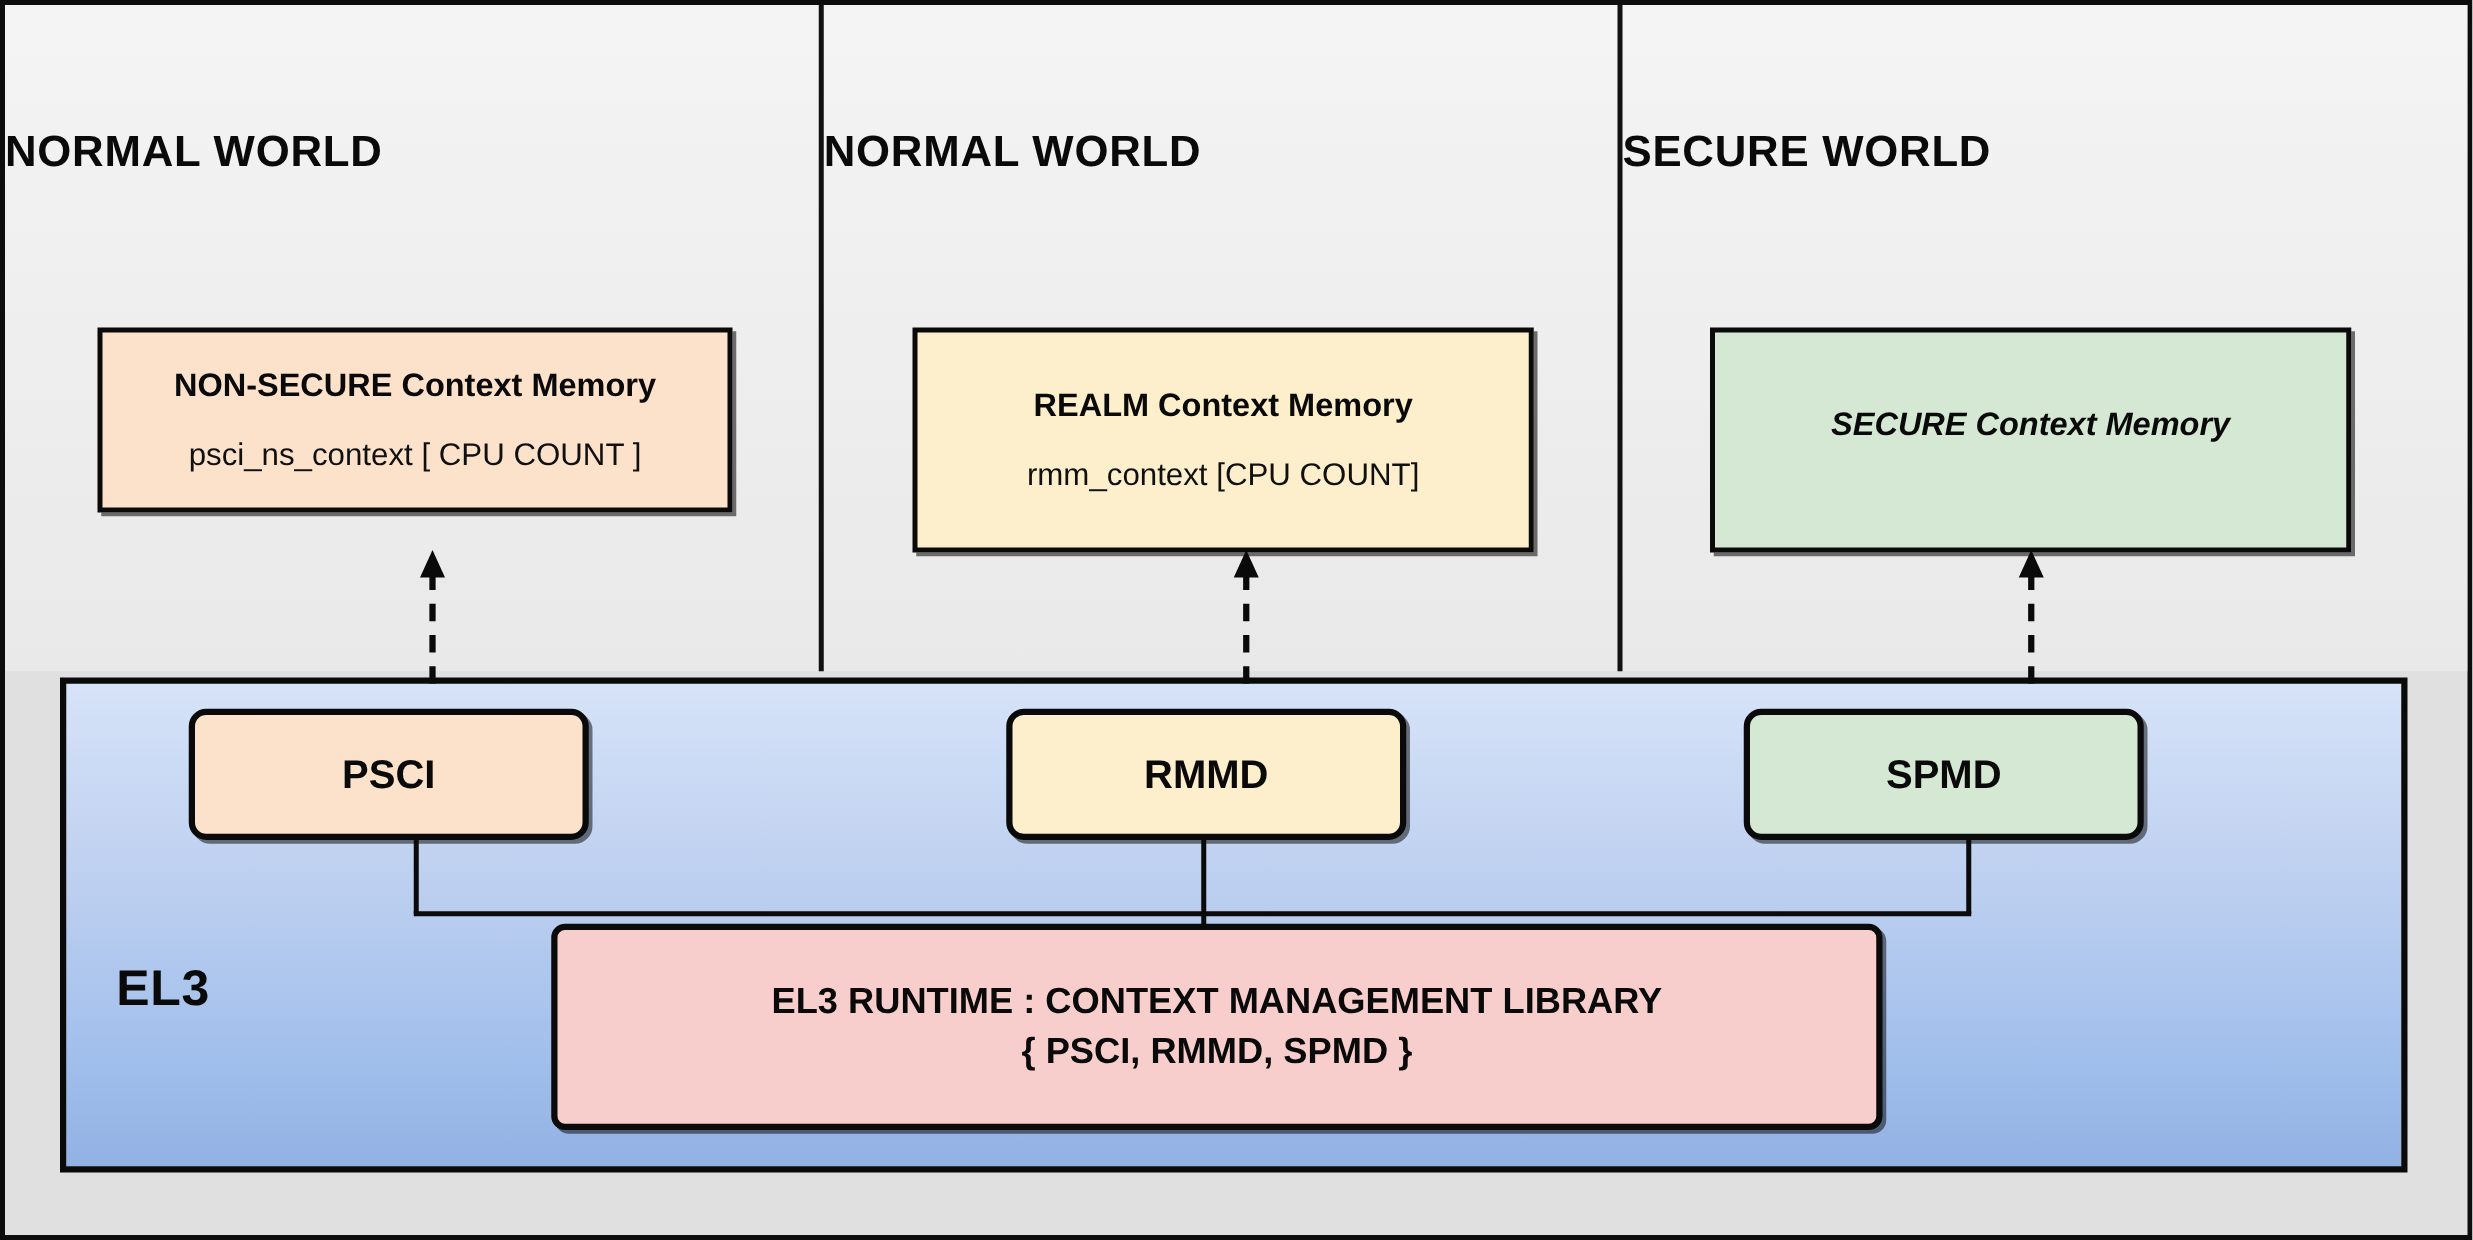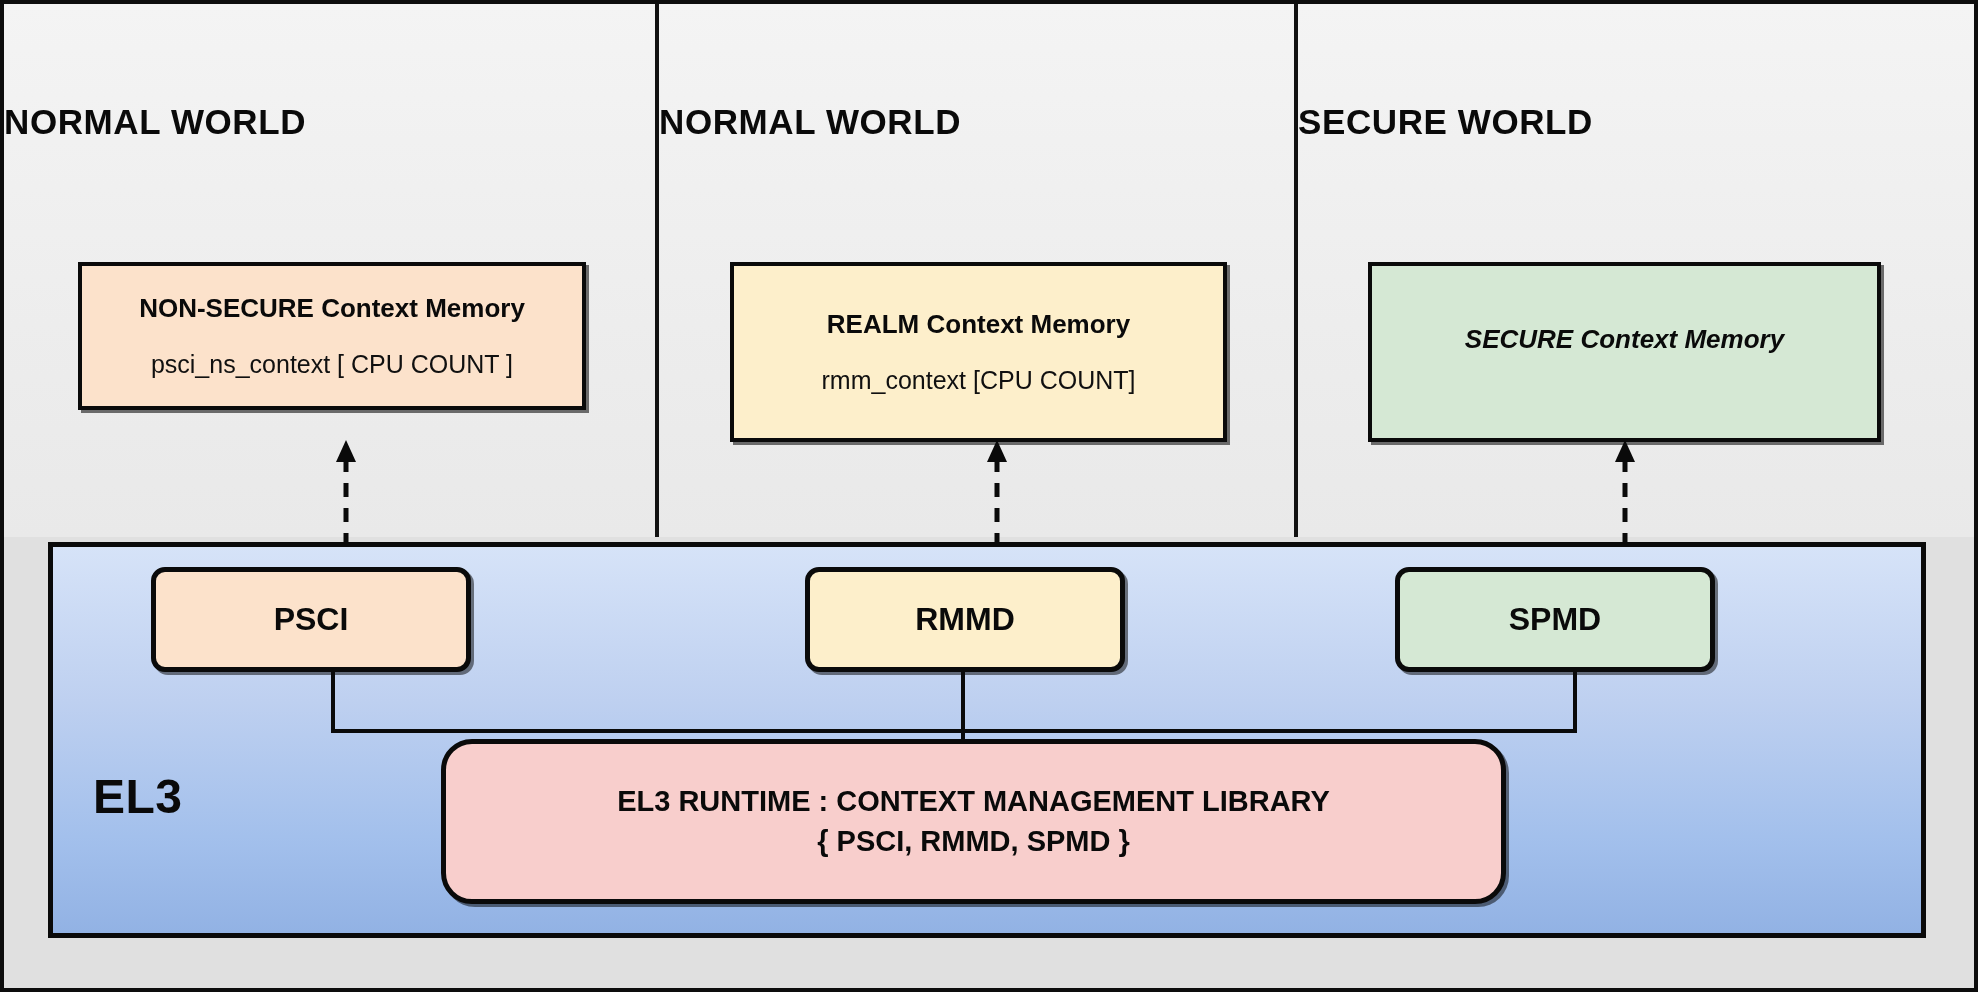--- a/index.html
+++ b/index.html
@@ -91,21 +91,21 @@
     width: 1878px;
     height: 396px;
     box-sizing: border-box;
     border: 5px solid #0a0a0a;
     background: linear-gradient(180deg, #d6e3f8 0%, #bed0f0 40%, #a3c0ec 75%, #92b2e4 100%);
   }
   #el3-label {
     position: absolute;
     left: 40px;
     top: 222px;
-    font-size: 48px;
+    font-size: 40px;
     font-weight: bold;
     color: #0a0a0a;
     letter-spacing: 0.5px;
   }
 
   
   .disp-box {
     position: absolute;
     box-sizing: border-box;
     border: 5px solid #0a0a0a;
@@ -121,21 +121,21 @@
 
   
   #runtime-box {
     position: absolute;
     left: 388px;
     top: 192px;
     width: 1065px;
     height: 165px;
     box-sizing: border-box;
     border: 5px solid #0a0a0a;
-    border-radius: 31px;
+    border-radius: 11px;
     background: #f8cecc;
     display: flex;
     flex-direction: column;
     align-items: center;
     justify-content: center;
     box-shadow: 3px 3px 0 rgba(0,0,0,0.5);
   }
   .rt-line {
     font-size: 29px;
     font-weight: bold;

